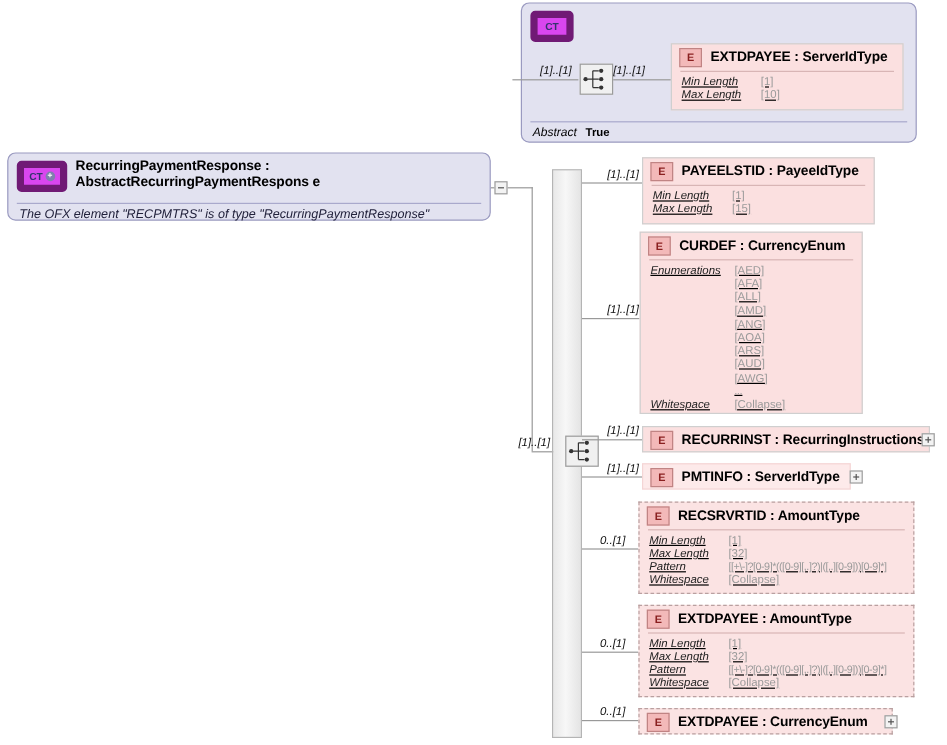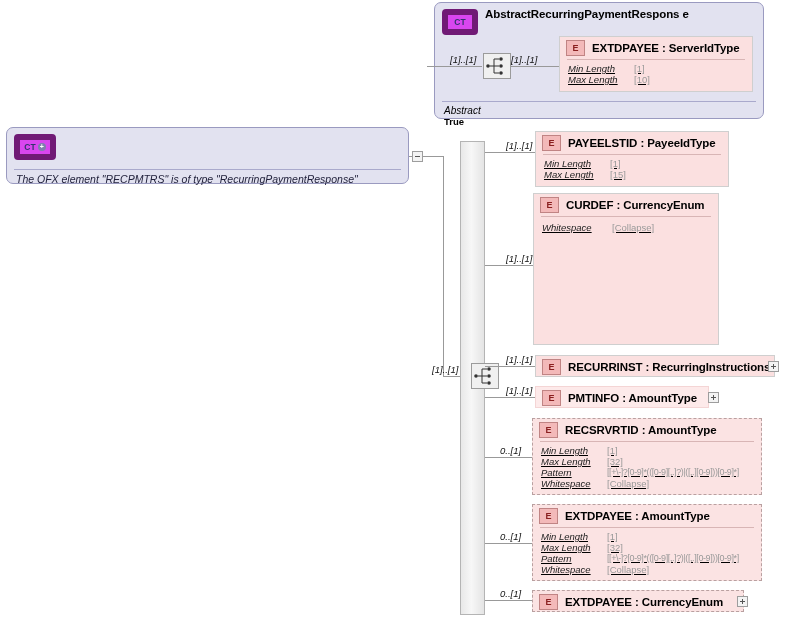--- a/index.html
+++ b/index.html
@@ -64,21 +64,20 @@
   .ct-note {
     padding: 3px 8px 4px 9px;
     font-style: italic;
     font-size: 10.5px;
     color: #22223c;
   }
   .ct-facet {
     padding: 3px 8px 4px 9px;
     font-size: 10px;
     display: flex;
-    flex-direction: column;
   }
   .ct-facet .fname { font-style: italic; width: 44px; }
   .ct-facet .fval { font-weight: bold; font-size: 9.5px; }
 
   
   .el-box {
     position: absolute;
     background: #fbe0e0;
     border: 1px solid #c8c8c8;
     box-sizing: border-box;
@@ -161,21 +160,20 @@
     top: 2px; bottom: 2px; left: 4px;
     border-left: 1px solid #555;
   }
 </style>
 </head>
 <body>
 
 <div class="ct-box" style="left:434px; top:2px; width:330px; height:117px;">
   <div class="ct-title">
     <span class="ct-icon">CT</span>
-    <span style="max-width:245px;">AbstractRecurringPaymentRespons e</span>
   </div>
   <div class="ct-sep" style="position:absolute; left:0; right:0; top:98px;"></div>
   <div class="ct-facet" style="position:absolute; left:0; top:99px;">
     <span class="fname">Abstract</span>
     <span class="fval">True</span>
   </div>
 </div>
 
 <div class="hline" style="left:427px; top:66px; width:55px;"></div>
 <div class="card" style="left:450px; top:54px;">[1]..[1]</div>
@@ -214,20 +212,21 @@
     </div>
   </div>
 </div>
 
 <div class="ct-box" style="left:6px; top:127px; width:403px; height:57px;">
   <div class="ct-title">
     <span class="ct-icon with-plus">
       <span>CT</span>
       <span class="plusmark">+</span>
     </span>
+    <span style="max-width:355px;">RecurringPaymentResponse : AbstractRecurringPaymentRespons e</span>
   </div>
   <div class="ct-sep" style="position:absolute; left:0; right:0; top:41px;"></div>
   <div class="ct-note" style="position:absolute; left:0; top:42px;">The OFX element "RECPMTRS" is of type "RecurringPaymentResponse"</div>
 </div>
 
 <div class="hline" style="left:409px; top:156px; width:4px;"></div>
 <div class="expander" style="left:412px; top:151px;"></div>
 <div class="hline" style="left:423px; top:156px; width:21px;"></div>
 
 <div class="vline" style="left:443px; top:156px; height:220px;"></div>
@@ -289,39 +288,54 @@
   </div>
 </div>
 
 <div class="el-box solid" style="left:533px; top:193px; width:186px; height:152px;">
   <div class="el-title">
     <span class="el-icon">E</span>
     <span>CURDEF : CurrencyEnum</span>
   </div>
   <div class="el-sep"></div>
   <div class="el-facets">
+    <div class="facet-row">
+      <span class="facet-name" style="width:70px;flex:0 0 70px;">Enumerations</span>
+      <span class="enum-list">
+        <div>[AED]</div>
+        <div>[AFA]</div>
+        <div>[ALL]</div>
+        <div>[AMD]</div>
+        <div>[ANG]</div>
+        <div>[AOA]</div>
+        <div>[ARS]</div>
+        <div>[AUD]</div>
+        <div>[AWG]</div>
+        <div style="font-size:8px;line-height:9px;">...</div>
+      </span>
+    </div>
     <div class="facet-row" style="margin-top:2px;">
       <span class="facet-name" style="width:70px;flex:0 0 70px;">Whitespace</span>
       <span class="facet-val">[Collapse]</span>
     </div>
   </div>
 </div>
 
 <div class="el-box solid" style="left:535px; top:355px; width:240px; height:22px;">
   <div class="el-title">
     <span class="el-icon">E</span>
     <span>RECURRINST : RecurringInstructions</span>
   </div>
 </div>
 <div class="expander plus" style="left:768px; top:361px;"></div>
 
 <div class="el-box plain" style="left:535px; top:386px; width:174px; height:22px; border:1px solid #f4d5d5;">
   <div class="el-title">
     <span class="el-icon">E</span>
-    <span>PMTINFO : AmountType</span>
+    <span>PMTINFO : ServerIdType</span>
   </div>
 </div>
 <div class="expander plus" style="left:708px; top:392px;"></div>
 
 <div class="el-box dashed" style="left:532px; top:418px; width:230px; height:77px;">
   <div class="el-title">
     <span class="el-icon">E</span>
     <span>RECSRVRTID : AmountType</span>
   </div>
   <div class="el-sep"></div>

